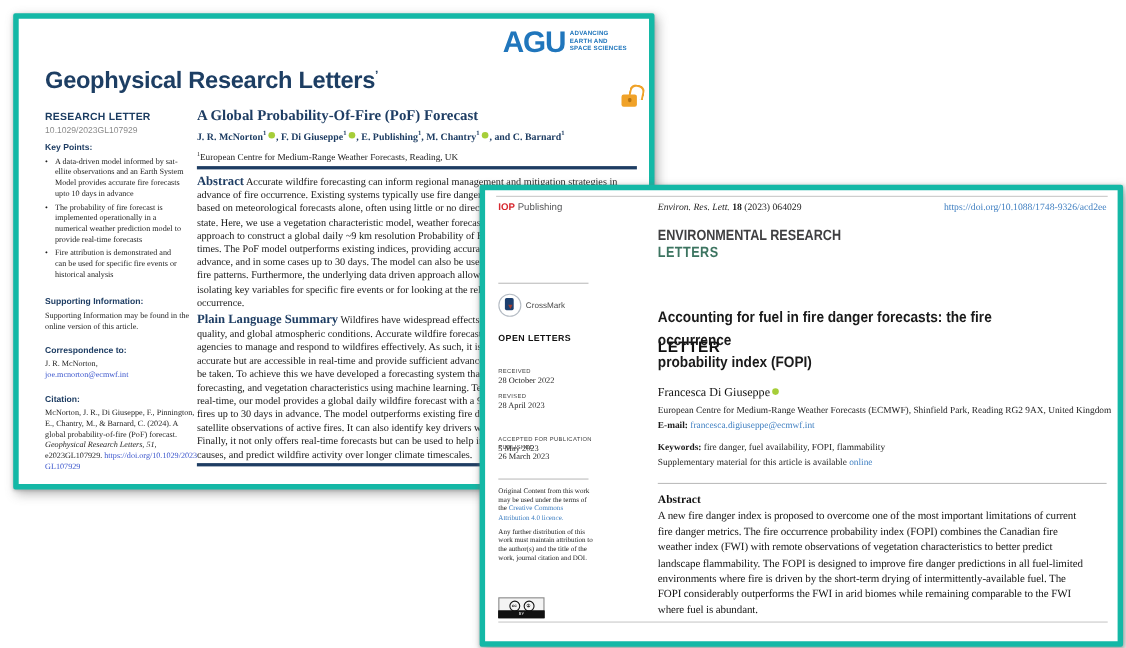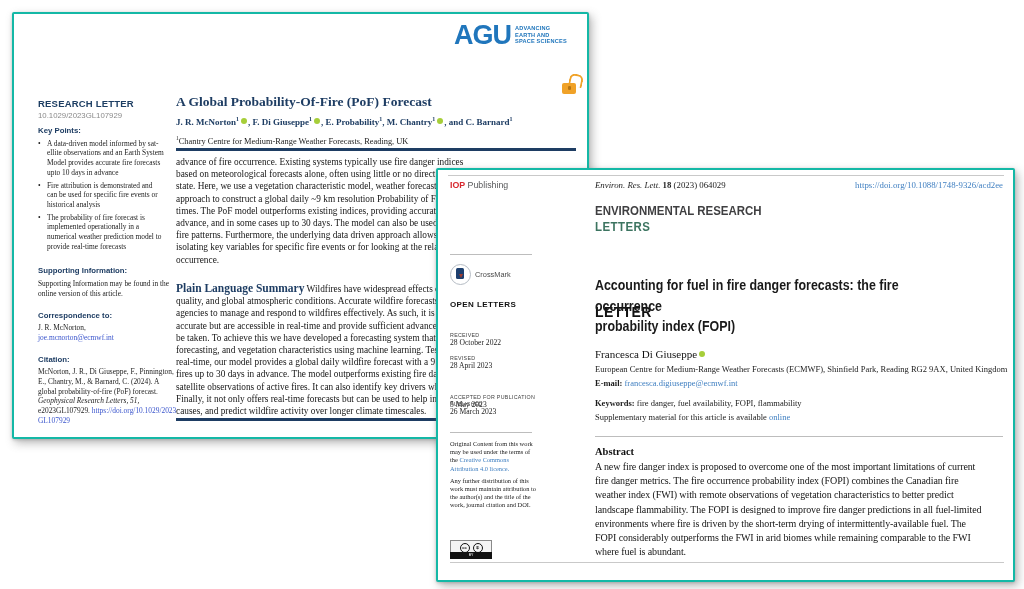--- a/index.html
+++ b/index.html
@@ -1,18 +1,18 @@
 <!DOCTYPE html>
 <html><head>
 <meta charset="utf-8">
 <style>
   html,body{margin:0;padding:0;background:#ffffff;}
   .canvas{position:relative;width:1024px;height:589px;background:#ffffff;overflow:hidden;
           font-family:"Liberation Serif",serif;color:#222;}
-  .page{position:absolute;background:#ffffff;border:2px solid #14b8a6;
+  .page{position:absolute;background:#ffffff;border:5px solid #14b8a6;
         box-shadow:3px 4px 10px rgba(100,100,100,.45),0 1px 3px rgba(120,120,120,.35);
         border-radius:2px;overflow:hidden;}
   .abspos{position:absolute;}
   .pre{white-space:pre;}
   .preline{white-space:pre-line;}
 
   
   #grl-page{left:12px;top:12px;width:573px;height:423px;}
   .agu-logo{left:440px;top:8px;display:flex;gap:4px;align-items:flex-start;}
   .agu-acronym{font-family:"Liberation Sans",sans-serif;font-weight:bold;font-size:27px;
@@ -117,39 +117,41 @@
 
   <div class="page" id="grl-page">
 
     <div class="abspos agu-logo">
       <span class="agu-acronym">AGU</span>
       <span class="agu-tagline preline">ADVANCING
 EARTH AND
 SPACE SCIENCES</span>
     </div>
 
+    <div class="abspos grl-masthead"><span>Geophysical Research Letters</span><sup>’</sup></div>
 
     <div class="abspos lock">
       <span class="lock-shackle"></span>
       <span class="lock-body"></span>
       <span class="lock-key"></span>
     </div>
 
     <div class="abspos grl-type">RESEARCH LETTER</div>
     <div class="abspos grl-doi-top">10.1029/2023GL107929</div>
 
     <div class="abspos grl-title">A Global Probability-Of-Fire (PoF) Forecast</div>
 
-    <div class="abspos grl-authors"><span></span><span>J. R. McNorton</span><sup>1</sup><span class="orcid-dot"></span><span>, </span><span>F. Di Giuseppe</span><sup>1</sup><span class="orcid-dot"></span><span>, </span><span>E. Probability</span><sup>1</sup><span>, </span><span>M. Chantry</span><sup>1</sup><span class="orcid-dot"></span><span>, and </span><span>C. Barnard</span><sup>1</sup></div>
-
-    <div class="abspos grl-affil"><sup>1</sup><span>Chantry Centre for Medium-Range Weather Forecasts, Reading, UK</span></div>
+    <div class="abspos grl-authors"><span></span><span>J. R. McNorton</span><sup>1</sup><span class="orcid-dot"></span><span>, </span><span>F. Di Giuseppe</span><sup>1</sup><span class="orcid-dot"></span><span>, </span><span>E. Publishing</span><sup>1</sup><span>, </span><span>M. Chantry</span><sup>1</sup><span class="orcid-dot"></span><span>, and </span><span>C. Barnard</span><sup>1</sup></div>
+
+    <div class="abspos grl-affil"><sup>1</sup><span>European Centre for Medium-Range Weather Forecasts, Reading, UK</span></div>
 
     <div class="abspos grl-rule-top"></div>
 
     <div class="abspos grl-abstract">
+      <div class="pre"><span class="inline-head">Abstract</span><span> </span><span>Accurate wildfire forecasting can inform regional management and mitigation strategies in</span></div>
       <div class="pre">advance of fire occurrence. Existing systems typically use fire danger indices
 based on meteorological forecasts alone, often using little or no direct information
 state. Here, we use a vegetation characteristic model, weather forecasts and
 approach to construct a global daily ~9 km resolution Probability of Fire (PoF)
 times. The PoF model outperforms existing indices, providing accurate forecasts
 advance, and in some cases up to 30 days. The model can also be used to im
 fire patterns. Furthermore, the underlying data driven approach allows PoF
 isolating key variables for specific fire events or for looking at the relation
 occurrence.</div>
     </div>
@@ -169,27 +171,27 @@
     </div>
 
     <div class="abspos grl-rule-bottom"></div>
 
     <div class="abspos grl-leftcol">
       <div class="col-head">Key Points:</div>
       <div class="kp-item pre">A data-driven model informed by sat-
 ellite observations and an Earth System
 Model provides accurate fire forecasts
 upto 10 days in advance</div>
-      <div class="kp-item pre">Fire attribution is demonstrated and
-can be used for specific fire events or
-historical analysis</div>
       <div class="kp-item pre">The probability of fire forecast is
 implemented operationally in a
 numerical weather prediction model to
 provide real-time forecasts</div>
+      <div class="kp-item pre">Fire attribution is demonstrated and
+can be used for specific fire events or
+historical analysis</div>
       <div class="gap12"></div>
       <div class="col-head">Supporting Information:</div>
       <div>Supporting Information may be found in the online version of this article.</div>
       <div class="gap12"></div>
       <div class="col-head">Correspondence to:</div>
       <div>J. R. McNorton,</div>
       <div class="blue-link">joe.mcnorton@ecmwf.int</div>
       <div class="gap12"></div>
       <div class="col-head">Citation:</div>
       <div><span>McNorton, J. R., Di Giuseppe, F., Pinnington, E., Chantry, M., &amp; Barnard, C. (2024). A global probability-of-fire (PoF) forecast. </span><span class="cit-journal">Geophysical Research Letters, 51,</span><span> e2023GL107929. </span><span class="cit-link">https://doi.org/10.1029/2023GL107929</span></div>

